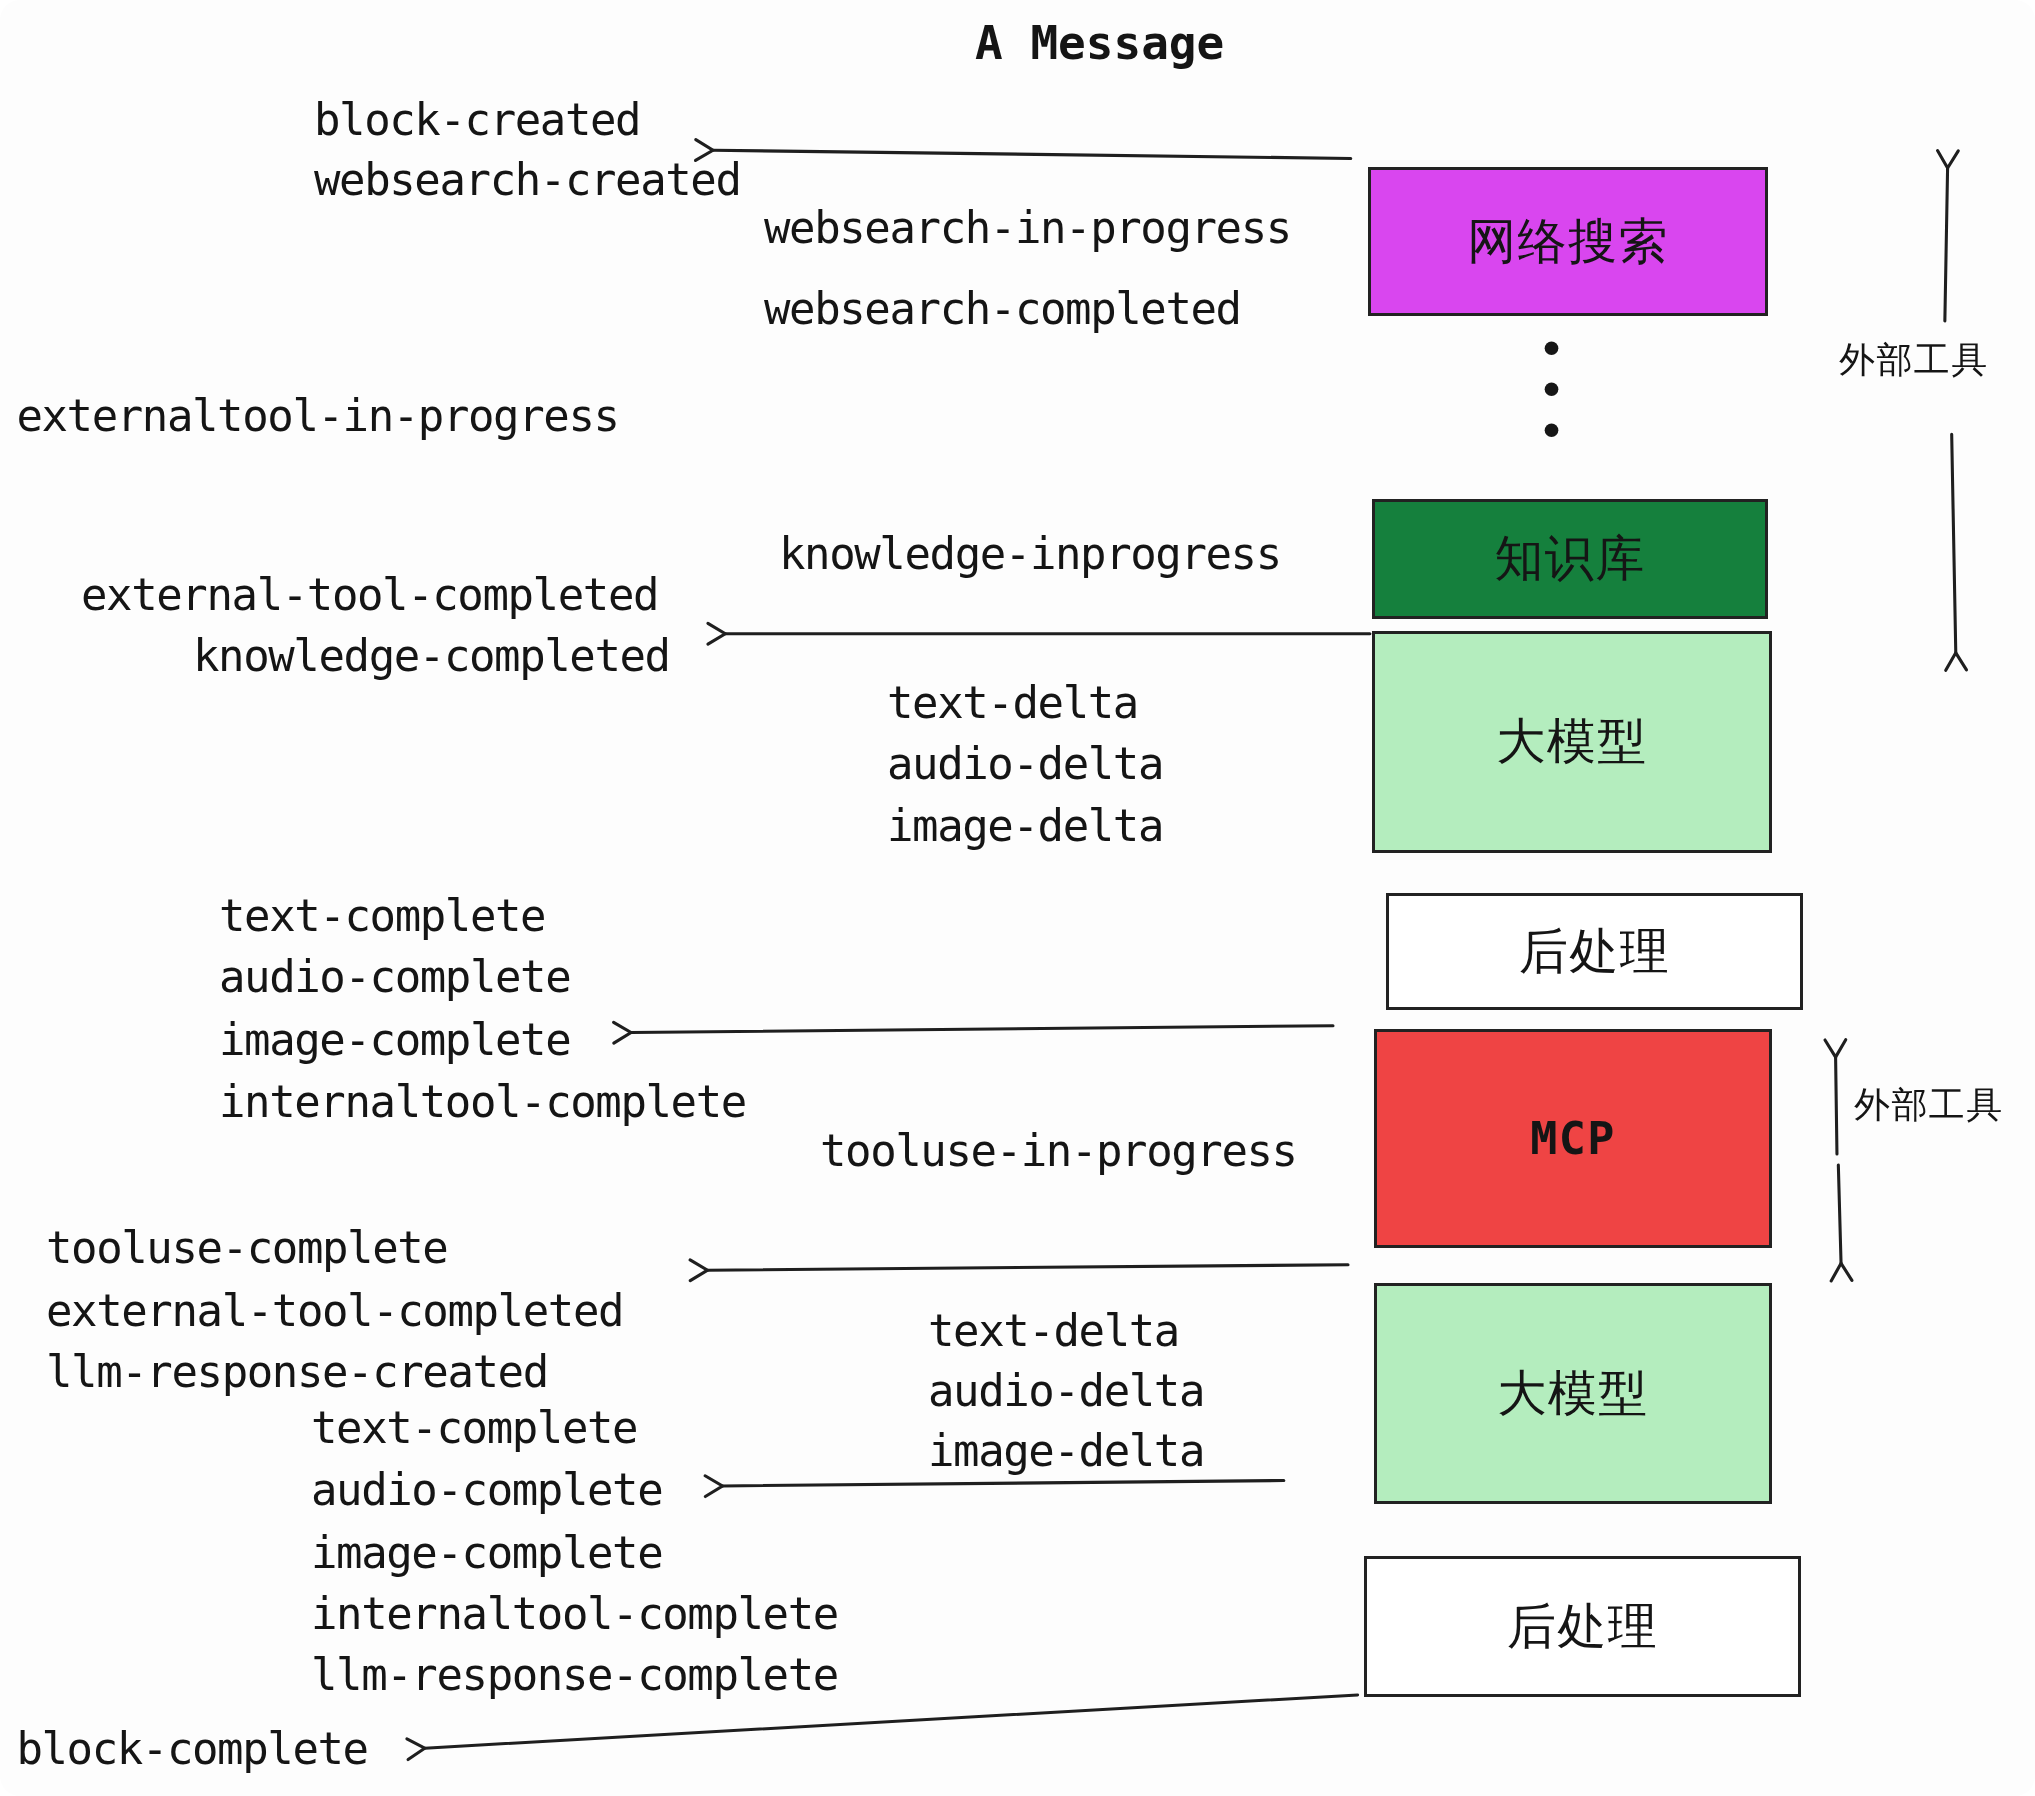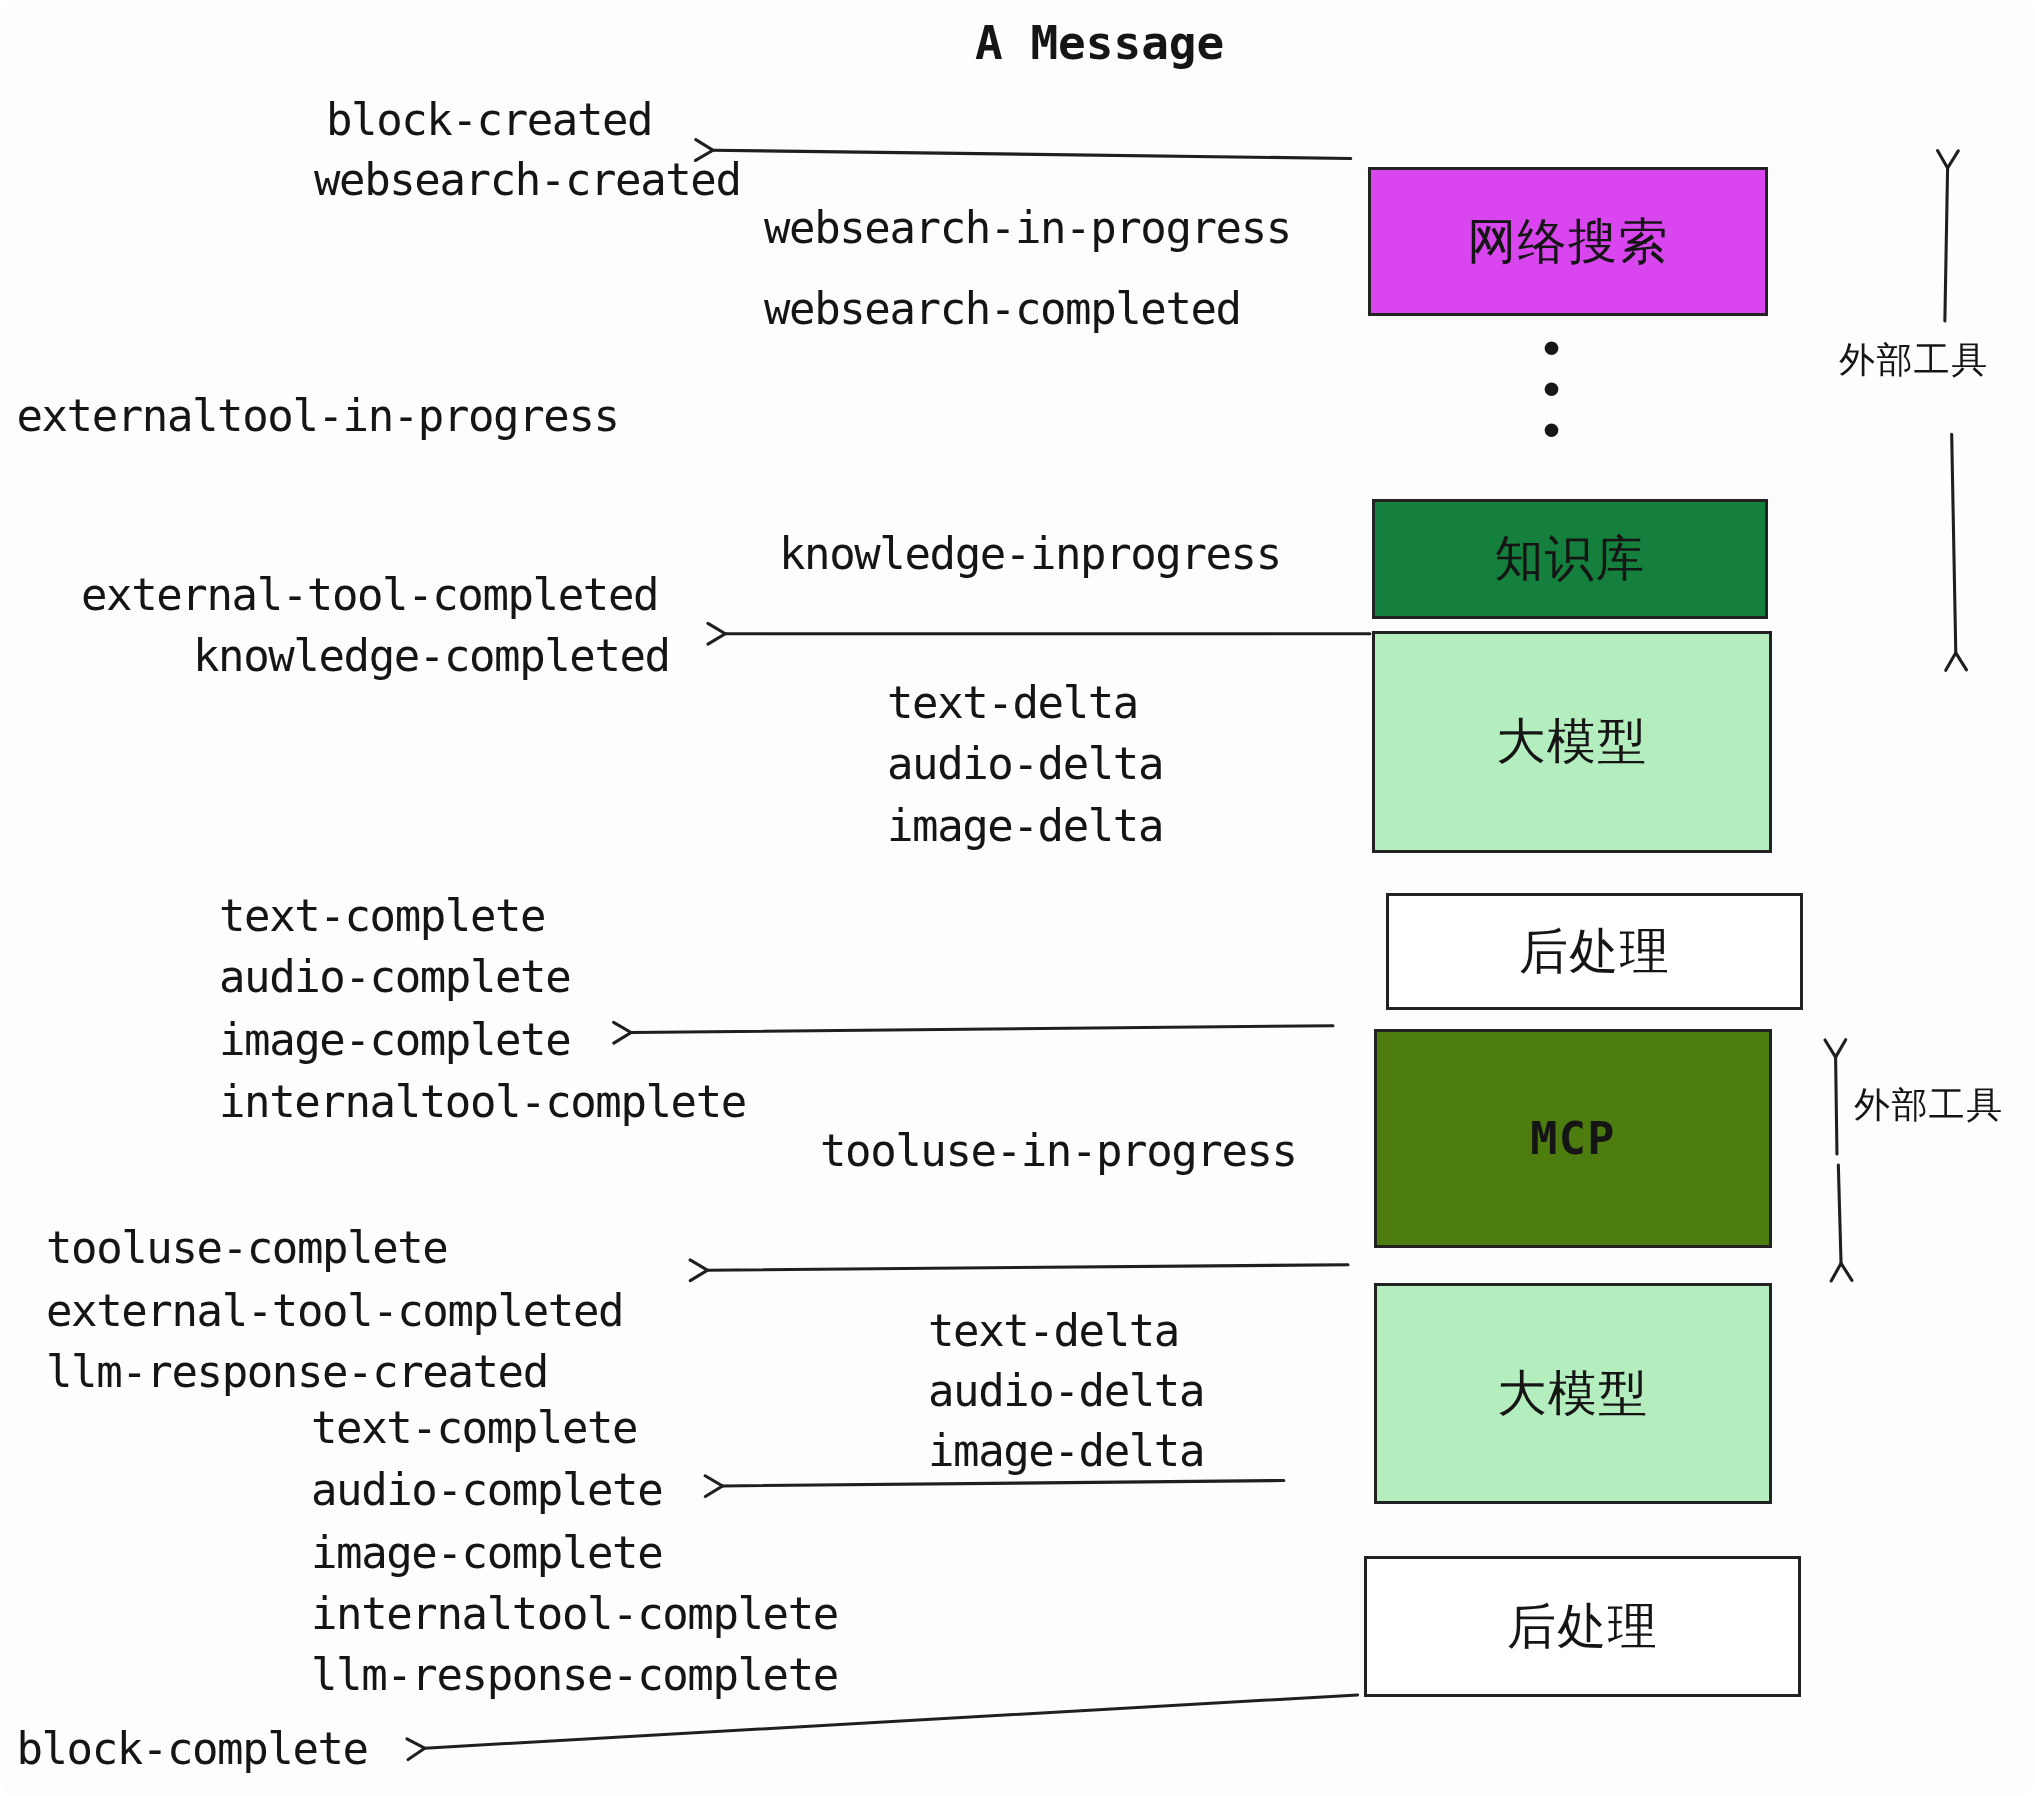--- a/index.html
+++ b/index.html
@@ -92,21 +92,21 @@
     <path class="arrow" d="M2690 1690 L2688 1548" marker-end="url(#ah)"></path>
     <path class="arrow" d="M2692 1706 L2696 1850" marker-end="url(#ah)"></path>
 
     <circle class="dot" cx="2272" cy="510" r="10"></circle>
     <circle class="dot" cx="2272" cy="570" r="10"></circle>
     <circle class="dot" cx="2272" cy="630" r="10"></circle>
   </svg>
 
   <div class="evt title" style="left:975px; top:18px;">A Message</div>
 
-  <div class="evt" style="left:326px; top:96px;">block-created</div>
+  <div class="evt" style="left:314px; top:96px;">block-created</div>
   <div class="evt" style="left:314px; top:156px;">websearch-created</div>
   <div class="evt" style="left:764px; top:204px;">websearch-in-progress</div>
   <div class="evt" style="left:764px; top:285px;">websearch-completed</div>
   <div class="evt" style="left:16.4px; top:392px;">externaltool-in-progress</div>
   <div class="evt" style="left:779px; top:530px;">knowledge-inprogress</div>
   <div class="evt" style="left:81px; top:571px;">external-tool-completed</div>
   <div class="evt" style="left:193px; top:632px;">knowledge-completed</div>
 
   <div class="evt" style="left:887px; top:679px;">text-delta</div>
   <div class="evt" style="left:887px; top:740px;">audio-delta</div>
@@ -144,21 +144,21 @@
   </div>
 
   <div class="node" style="left: 1372px; top: 631px; width: 400px; height: 222px; background-color: rgb(180, 237, 190);">
     <span class="node-label">大模型</span>
   </div>
 
   <div class="node" style="left: 1386px; top: 893px; width: 417px; height: 117px; background-color: rgb(255, 255, 255);">
     <span class="node-label">后处理</span>
   </div>
 
-  <div class="node mono" style="left: 1374px; top: 1029px; width: 398px; height: 219px; background-color: #4d7c0f;">
+  <div class="node mono" style="left: 1374px; top: 1029px; width: 398px; height: 219px; background-color: #ef4444;">
     <span class="node-label">MCP</span>
   </div>
 
   <div class="node" style="left: 1374px; top: 1283px; width: 398px; height: 221px; background-color: rgb(180, 237, 190);">
     <span class="node-label">大模型</span>
   </div>
 
   <div class="node" style="left: 1364px; top: 1556px; width: 437px; height: 141px; background-color: rgb(255, 255, 255);">
     <span class="node-label">后处理</span>
   </div>

